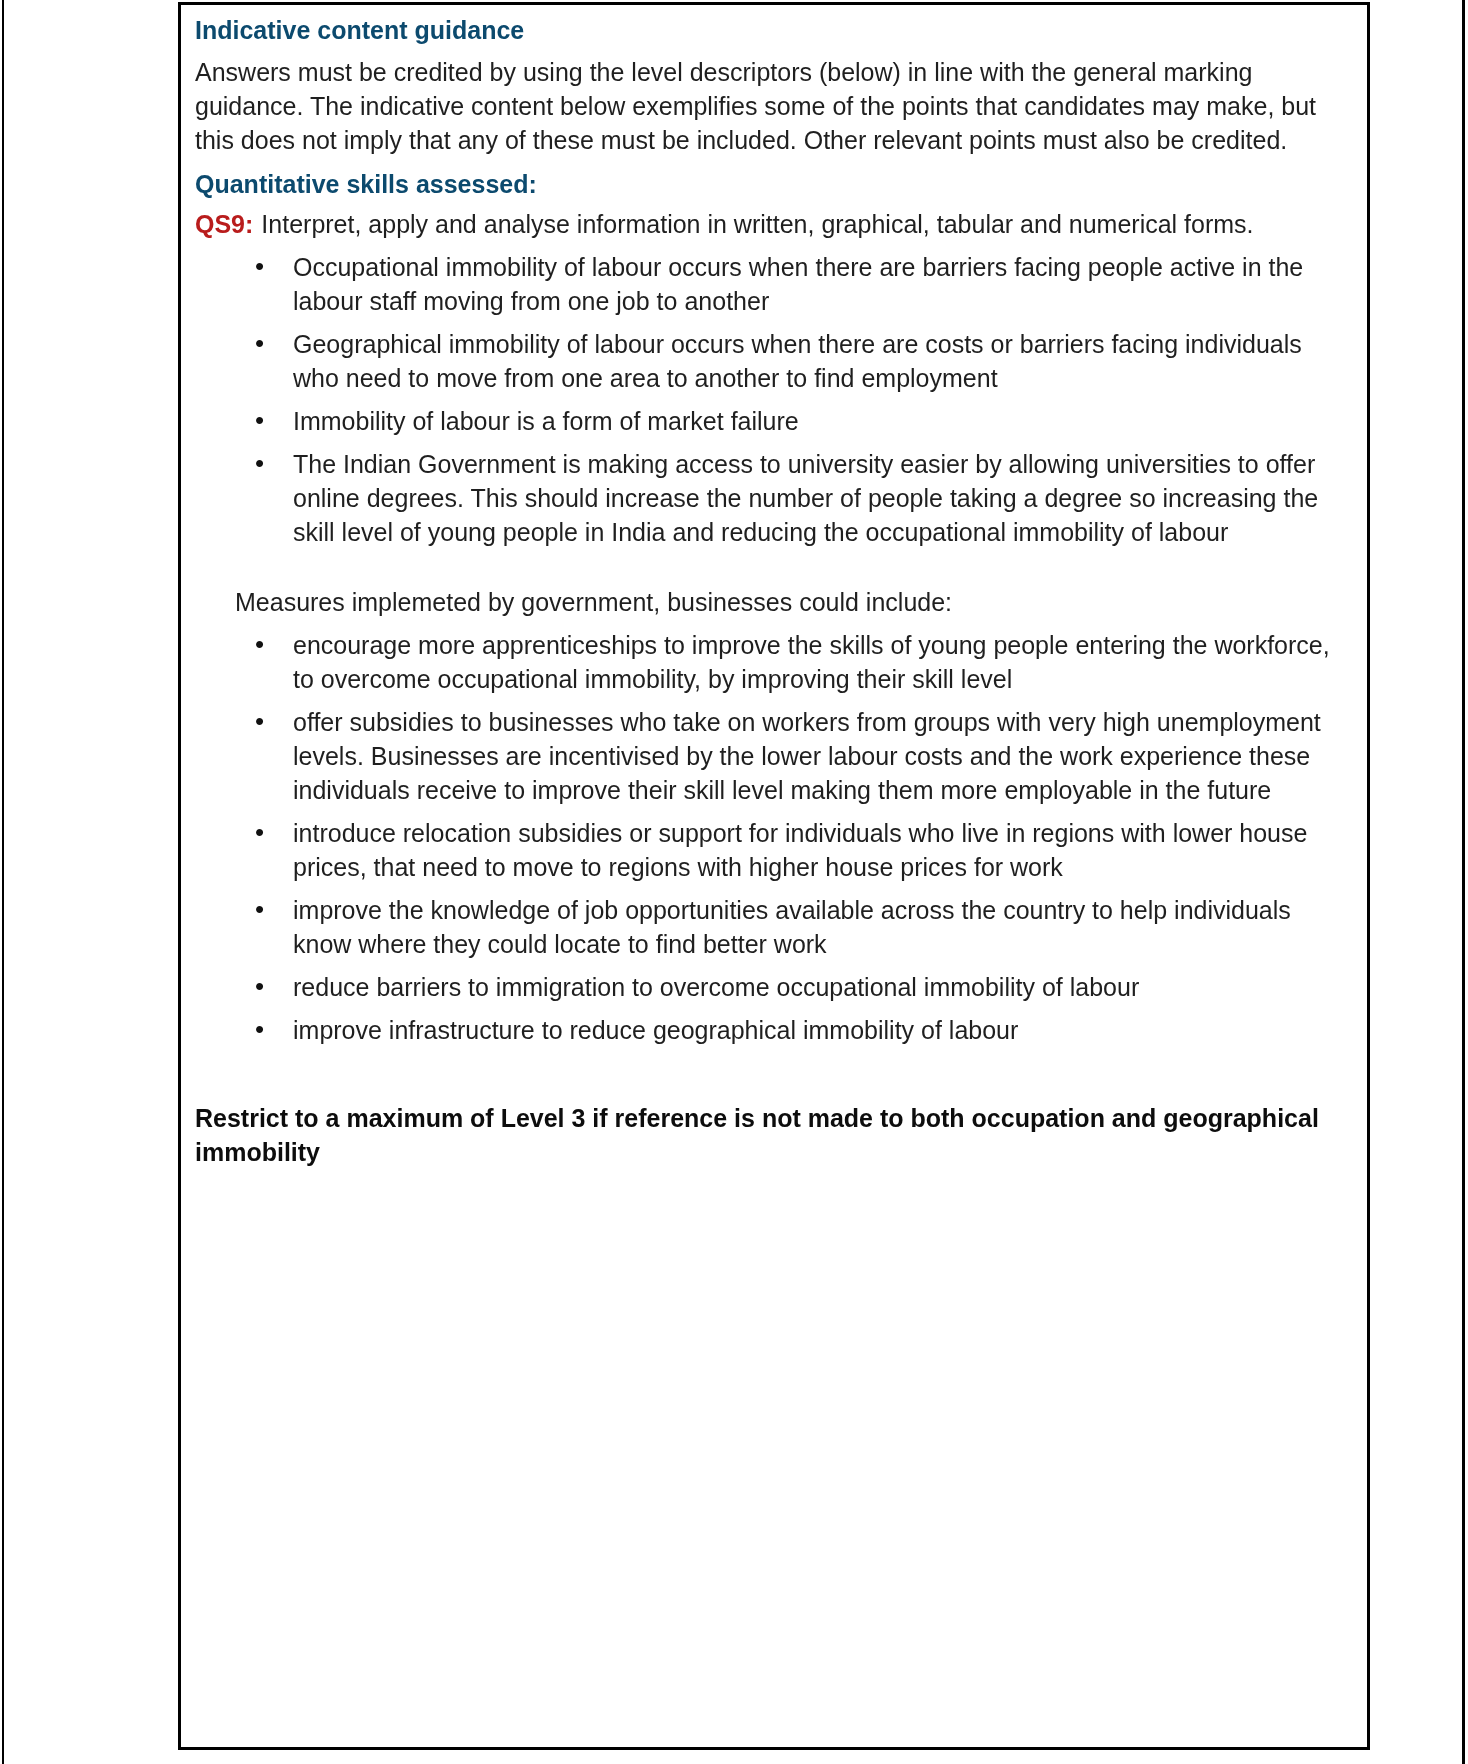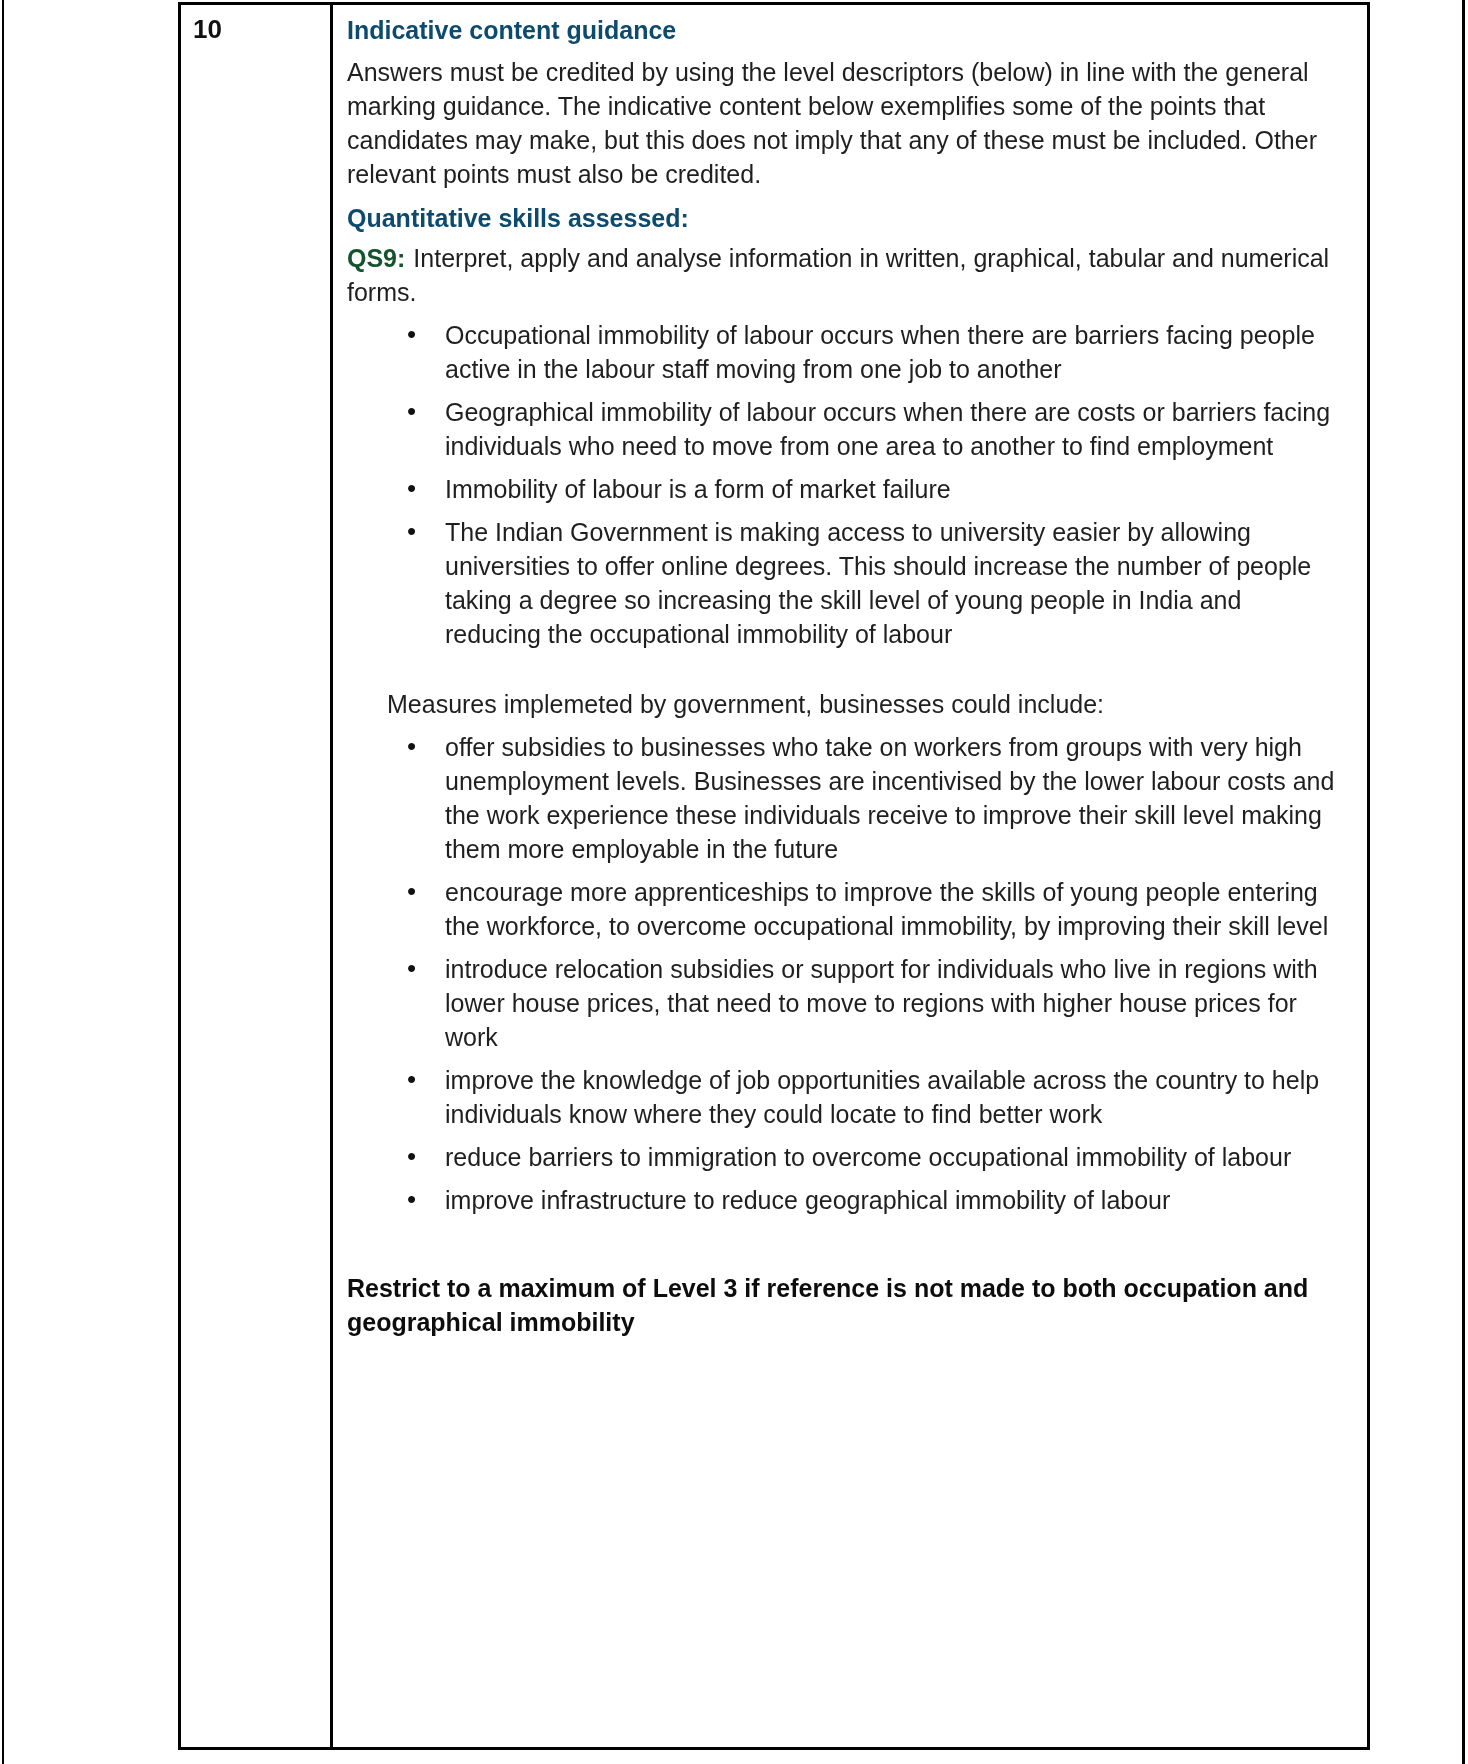--- a/index.html
+++ b/index.html
@@ -55,21 +55,21 @@
   }
   .heading {
     font-weight: 700;
     color: #0c4a6e;
     margin: 0;
   }
   p { margin: 0; }
   .intro          { margin: 8px 0 10px 0; }
   .quant-heading  { margin: 6px 0 6px 0; }
   .qs-para        { margin: 0 0 6px 0; }
-  .qs-label       { font-weight: 700; color: #14532d; text-align: right; }
+  .qs-label       { font-weight: 700; color: #b91c1c; text-align: right; }
   .qs-text        { margin-left: 8px; }
   .kaa-heading    { margin: 16px 0 0 0; }
 
   ul.bullets {
     list-style: none;
     margin: 0 0 0 58px;
     padding: 0;
   }
   ul.bullets li {
     position: relative;
@@ -93,23 +93,20 @@
   }
 </style>
 </head>
 <body>
 
 <div class="page-edge left"></div>
 <div class="page-edge right"></div>
 
 <div class="ms-table">
 
-  <div class="col-number">
-    <span>10</span>
-  </div>
 
   <div class="col-content">
 
     <p class="heading">Indicative content guidance</p>
 
     <p class="intro">Answers must be credited by using the level descriptors (below) in line with the general marking guidance. The indicative content below exemplifies some of the points that candidates may make, but this does not imply that any of these must be included. Other relevant points must also be credited.</p>
 
     <p class="heading quant-heading">Quantitative skills assessed:</p>
 
     <p class="qs-para"><span class="qs-label">QS9:</span><span class="qs-text">Interpret, apply and analyse information in written, graphical, tabular and numerical forms.</span></p>
@@ -118,22 +115,22 @@
     <ul class="bullets list-1">
       <li>Occupational immobility of labour occurs when there are barriers facing people active in the labour staff moving from one job to another</li>
       <li>Geographical immobility of labour occurs when there are costs or barriers facing individuals who need to move from one area to another to find employment</li>
       <li>Immobility of labour is a form of market failure</li>
       <li>The Indian Government is making access to university easier by allowing universities to offer online degrees. This should increase the number of people taking a degree so increasing the skill level of young people in India and reducing the occupational immobility of labour</li>
     </ul>
 
     <p class="measures-intro">Measures implemeted by government, businesses could include:</p>
 
     <ul class="bullets list-2">
+      <li>encourage more apprenticeships to improve the skills of young people entering the workforce, to overcome occupational immobility, by improving their skill level</li>
       <li>offer subsidies to businesses who take on workers from groups with very high unemployment levels. Businesses are incentivised by the lower labour costs and the work experience these individuals receive to improve their skill level making them more employable in the future</li>
-      <li>encourage more apprenticeships to improve the skills of young people entering the workforce, to overcome occupational immobility, by improving their skill level</li>
       <li>introduce relocation subsidies or support for individuals who live in regions with lower house prices, that need to move to regions with higher house prices for work</li>
       <li>improve the knowledge of job opportunities available across the country to help individuals know where they could locate to find better work</li>
       <li>reduce barriers to immigration to overcome occupational immobility of labour</li>
       <li>improve infrastructure to reduce geographical immobility of labour</li>
     </ul>
 
     <p class="restriction">Restrict to a maximum of Level 3 if reference is not made to both occupation and geographical immobility</p>
 
   </div>
 </div>

